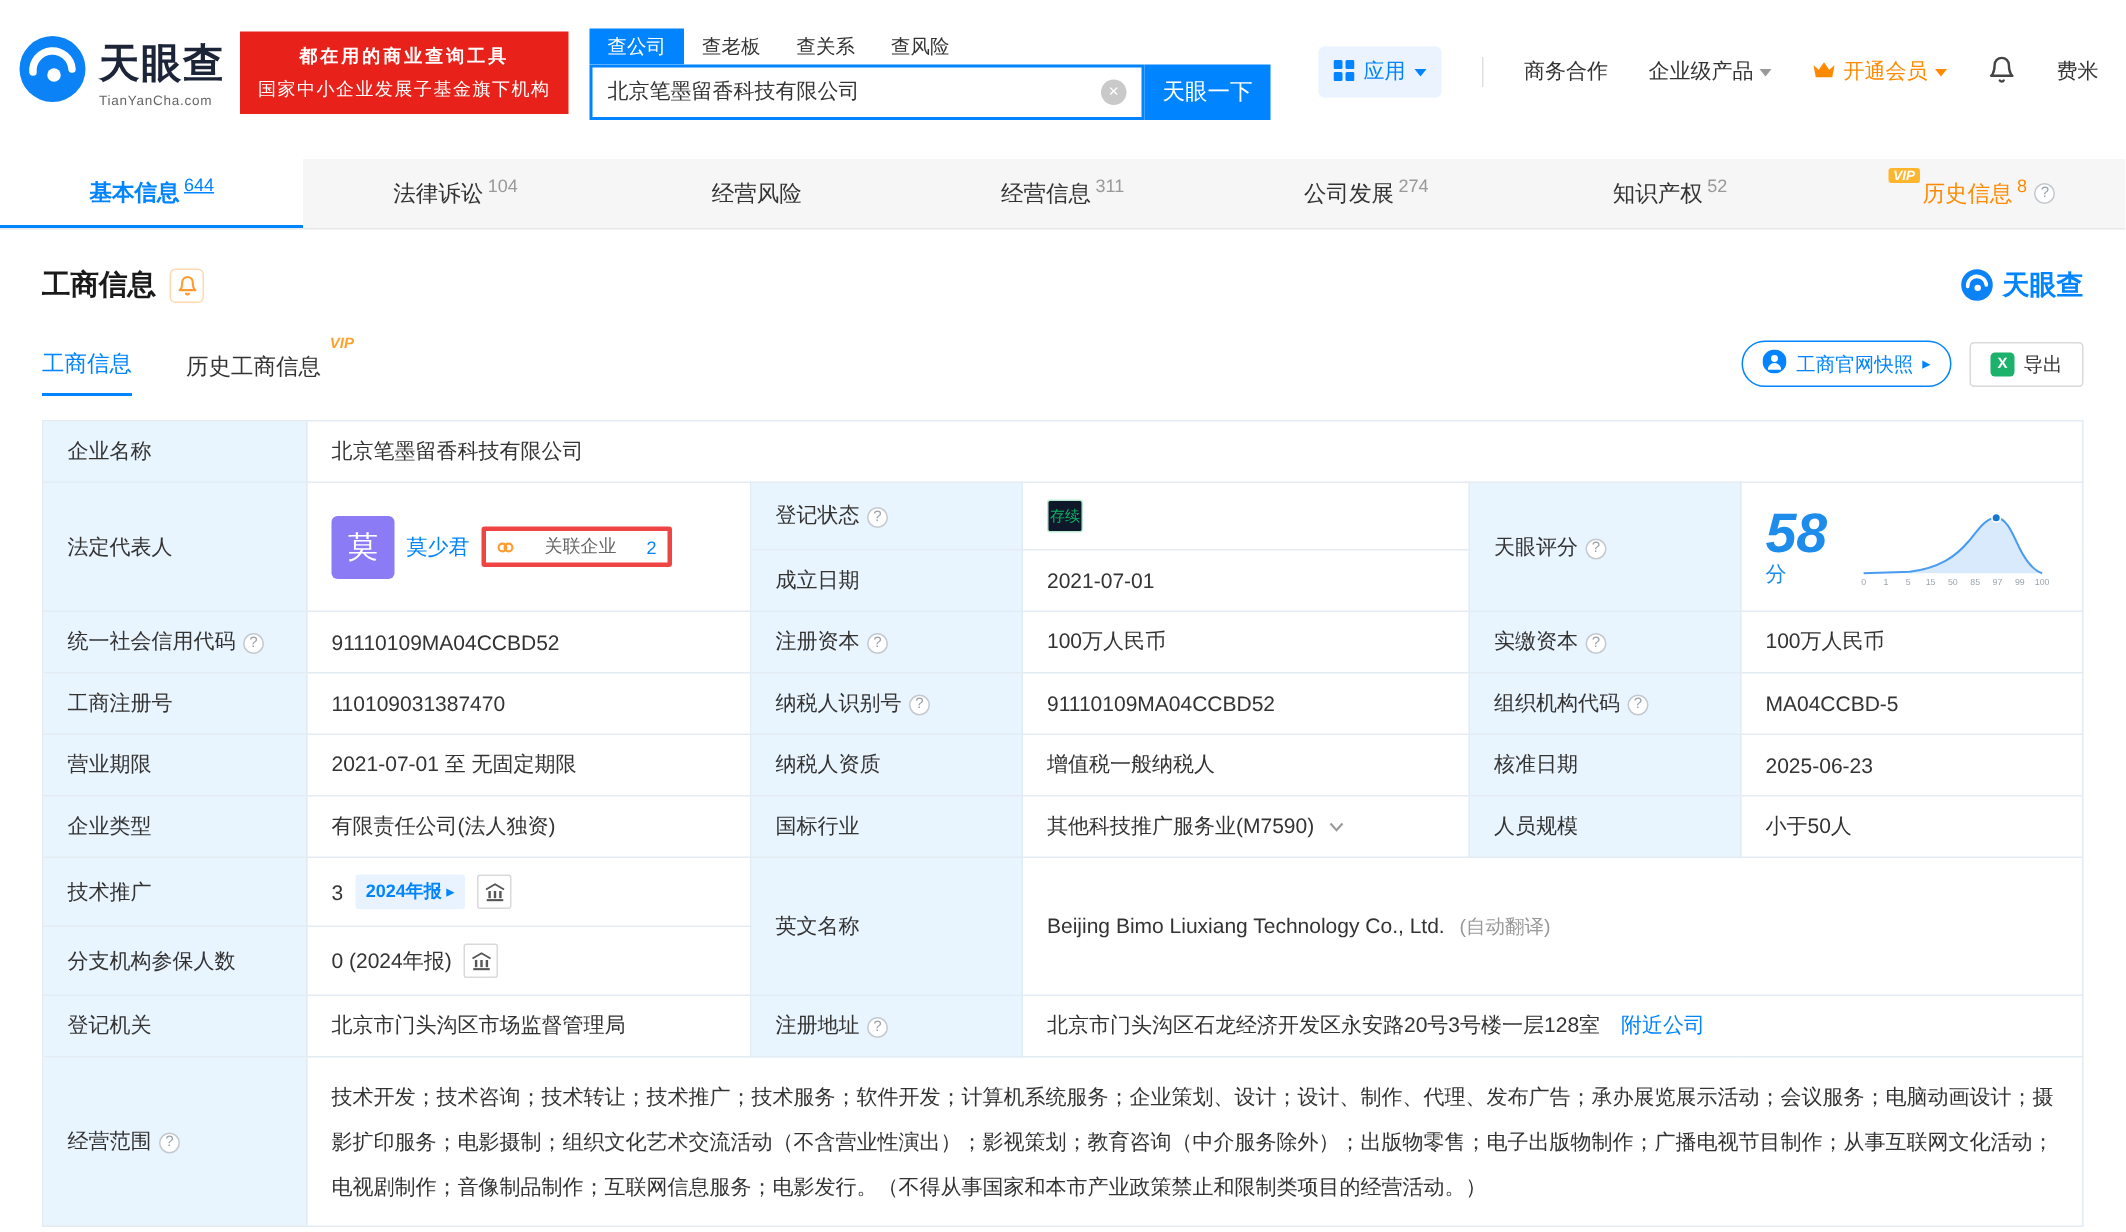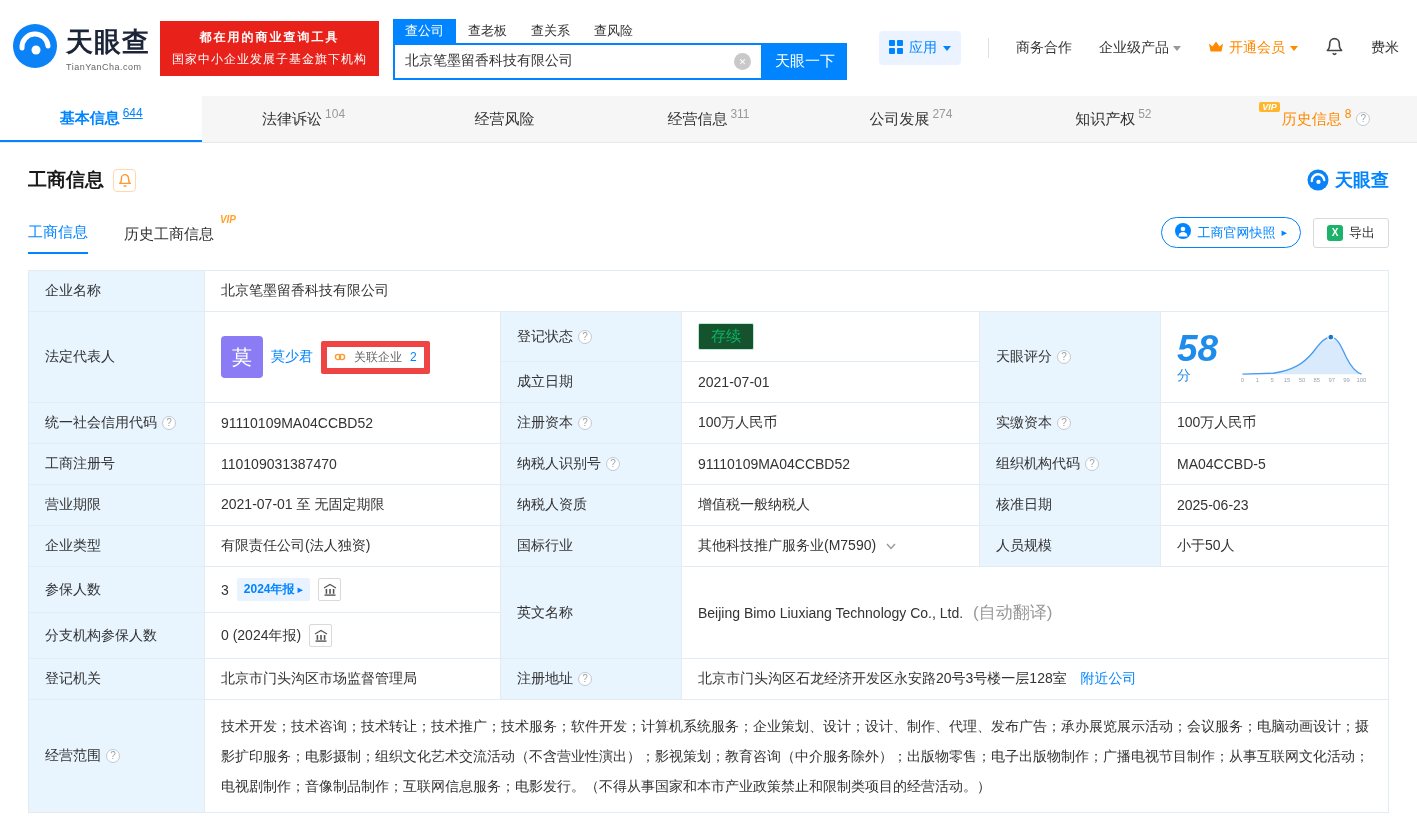--- a/index.html
+++ b/index.html
@@ -27,21 +27,21 @@
 
   .header-right { margin-left:auto; display:flex; align-items:center; gap:27px; font-size:14px; color:#333; white-space:nowrap; }
   .apps-btn { background:#eaf3ff; color:#0084ff; padding:8px 10px; border-radius:4px; display:flex; align-items:center; gap:6px; cursor:pointer; }
   .divider { width:1px; height:20px; background:#e0e0e0; }
   .hlink { cursor:pointer; display:flex; align-items:center; gap:4px;font-family:Liberation Mono, monospace; }
   .vip-link { color:#ff8a00; display:flex; align-items:center; gap:5px; cursor:pointer; }
   .caret { width:0; height:0; border-left:4px solid transparent; border-right:4px solid transparent; border-top:5px solid currentColor; display:inline-block; }
   .caret.gray { color:#999; }
 
   
-  .nav { display:flex; background:#f6f6f6; height:47px; border-bottom:1px solid #e9e9e9; }
+  .nav { display:flex; background:#f6f6f6; height:47px; border-bottom:1px solid #e9e9e9;margin-top:10px; }
   .nav-tab { flex:1; display:flex; align-items:center; justify-content:center; font-size:15px; color:#333; cursor:pointer; position:relative; }
   .nav-tab.active { background:#fff; color:#0084ff; font-weight:bold; border-bottom:2px solid #0084ff; }
   .nav-count { font-size:12px; color:#999; margin-left:3px; position:relative; top:-5px; font-weight:normal; }
   .nav-tab.active .nav-count { color:#0084ff;text-decoration:underline; }
   .nav-tab.orange { color:#ff8a00; }
   .nav-tab.orange .nav-count { color:#ff8a00; }
   .vip-badge { background:#ffb62c; color:#fff; font-size:9px; font-style:italic; font-weight:bold; padding:0 3px; border-radius:2px; position:relative; top:-12px; left:-2px; }
   .q { display:inline-block; width:14px; height:14px; line-height:12px; border:1px solid #c3c9cf; border-radius:50%; color:#9aa3ab; font-size:10px; text-align:center; margin-left:5px; vertical-align:1px; background:#fff; font-weight:normal; }
   .q::before { content:"?"; }
 
@@ -63,29 +63,29 @@
   .excel-icon { width:16px; height:16px; background:#1db26b; border-radius:3px; color:#fff; font-size:10px; font-weight:bold; display:flex; align-items:center; justify-content:center; }
   .excel-icon::before { content:"X"; }
 
   
   .info-table { width:100%; border-collapse:collapse; margin-top:16px; table-layout:fixed; }
   .info-table td { border:1px solid #e3ebf3; padding:11px 16px; font-size:14px; color:#333; vertical-align:middle; word-break:break-all;margin-top:14px; }
   .info-table td.lbl { background:#e8f4fe; }
   .cell-flex { display:flex; align-items:center; gap:8px; flex-wrap:nowrap; }
   .avatar { width:42px; height:42px; border-radius:4px; background:#8b7cf6; color:#fff; font-size:20px; display:flex; align-items:center; justify-content:center; flex:0 0 auto; }
   .link { color:#0084ff; cursor:pointer; text-decoration:none; }
-  .tag-related { display:inline-flex; align-items:center; gap:8px; border:6px solid #ef4444; border-radius:2px; padding:2px 7px; font-size:12px; color:#666; cursor:pointer; }
+  .tag-related { display:inline-flex; align-items:center; gap:20px; border:3px solid #ef4444; border-radius:2px; padding:2px 7px; font-size:12px; color:#666; cursor:pointer; }
   .tag-related b { color:#0084ff; font-weight:normal; }
-  .tag-status { display:inline-block; background:#14532d; color:#0bb463; font-size:15px; padding:3px 12px; border-radius:2px; border:1px solid #bce9d1; }
+  .tag-status { display:inline-block; background:#0f172a; color:#0bb463; font-size:10px; padding:3px 1px; border-radius:2px; border:1px solid #bce9d1; }
   .score-cell { display:flex; align-items:center; gap:10px; }
   .score-num { color:#1e8ceb; font-size:37px; font-weight:bold; font-style:italic; line-height:1; }
   .score-unit { color:#1e8ceb; font-size:14px; }
   .tag-report { background:#e8f3ff; color:#0084ff; font-size:12px; font-weight:bold; padding:3px 7px; border-radius:2px; display:inline-flex; align-items:center; gap:3px; cursor:pointer; }
   .report-icon { width:23px; height:23px; border:1px solid #d9d9d9; border-radius:2px; display:inline-flex; align-items:center; justify-content:center; cursor:pointer; background:#fff; }
-  .note { color:#999; font-size:17px; margin-left:6px; }
+  .note { color:#999; font-size:13px; margin-left:6px; }
   .scope-text { line-height:30px; word-break:break-all; }
   .chev { margin-left:6px; cursor:pointer; }
 </style>
 </head>
 <body>
 
 <div class="header">
   <div class="logo">
     <span>
       <svg width="46" height="46" viewBox="0 0 46 46">
@@ -351,21 +351,21 @@
           <svg width="10" height="7" viewBox="0 0 10 7" fill="none" stroke="#999" stroke-width="1.4">
                 <path d="M1 1 L5 5.5 L9 1"></path>
               </svg>
         </span>
       </td>
       <td class="lbl">人员规模</td>
       <td>小于50人</td>
     </tr>
 
     <tr>
-      <td class="lbl">参保人数</td>
+      <td class="lbl">技术推广</td>
       <td>
         <span class="cell-flex">
           <span>3</span>
           <span class="tag-report arrow-r">
             <span>2024年报</span>
           </span>
           <span class="report-icon">
             <svg width="14" height="14" viewBox="0 0 14 14">
               <path d="M1 5 L7 1.5 L13 5" fill="none" stroke="#555" stroke-width="1.2"></path>
               <rect x="2.6" y="6" width="1.6" height="4.8" fill="#555"></rect>

